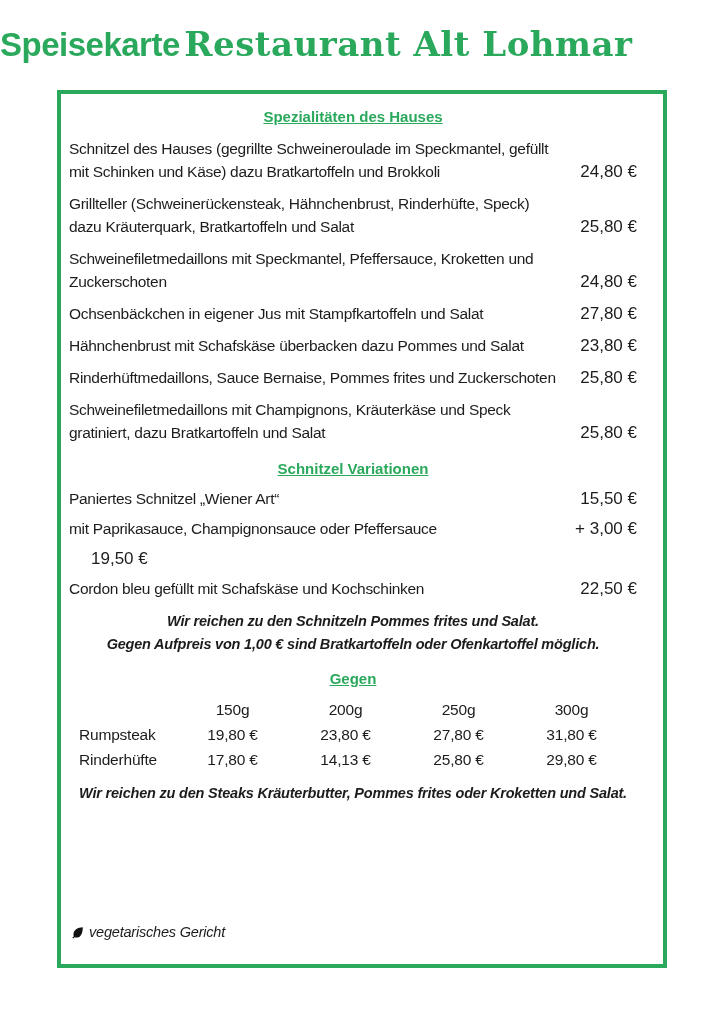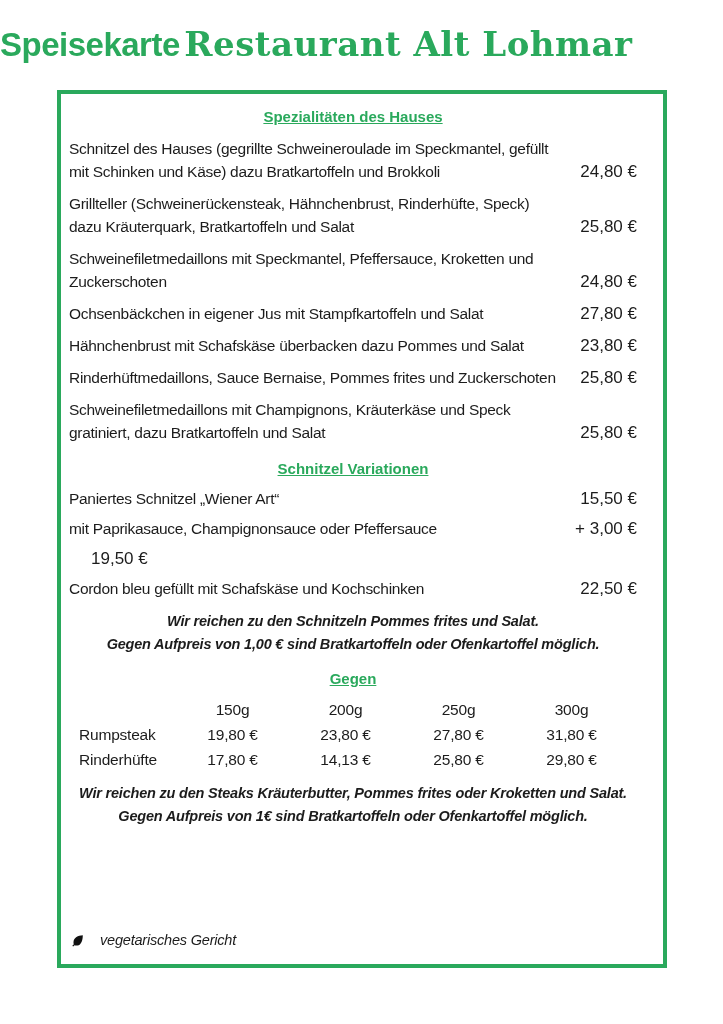--- a/index.html
+++ b/index.html
@@ -38,22 +38,22 @@
     font-size:14.5px; line-height:23px; font-weight:bold; font-style:italic;
     letter-spacing:-0.2px; white-space:nowrap;
   }
   .steaks-table {
     display:grid; grid-template-columns:107px 113px 113px 113px 113px;
     font-size:15.5px; line-height:25px; letter-spacing:-0.2px;
   }
   .steaks-table .label { padding-left:10px; text-align:left; }
   .steaks-table .c { text-align:center; }
   .footer {
-    position:absolute; left:10px; bottom:16px;
-    display:flex; align-items:center; gap:16px;
+    position:absolute; left:10px; bottom:24px;
+    display:flex; align-items:center; gap:5px;
     font-size:14.5px; font-style:italic; letter-spacing:-0.2px;
   }
   .leaf { display:inline-flex; align-items:center; }
 </style>
 </head>
 <body>
 
 <div class="page">
 
   <header class="title">
@@ -164,21 +164,20 @@
 
       <div class="label">Rinderhüfte</div>
       <div class="c">17,80 €</div>
       <div class="c">14,13 €</div>
       <div class="c">25,80 €</div>
       <div class="c">29,80 €</div>
     </div>
 
     <div class="notes">
       <div class="note-ln">Wir reichen zu den Steaks Kräuterbutter, Pommes frites oder Kroketten und Salat.</div>
-      <div class="note-ln">Gegen Aufpreis von 1€ sind Bratkartoffeln oder Ofenkartoffel möglich.</div>
     </div>
 
     <div class="footer">
       <span class="leaf">
         <svg width="13" height="13" viewBox="0 0 16 16" aria-hidden="true">
           <path d="M14.5 1.5 C8.5 1.6 3.6 4.6 3.1 9.4 C2.9 11.2 3.5 12.7 3.5 12.7 L1.6 14.6 L2.6 15.5 L4.4 13.7 C4.4 13.7 6 14.5 8 14.2 C12.6 13.4 14.6 7.6 14.5 1.5 Z" fill="#111111"></path>
         </svg>
       </span>
       <span>vegetarisches Gericht</span>
     </div>

